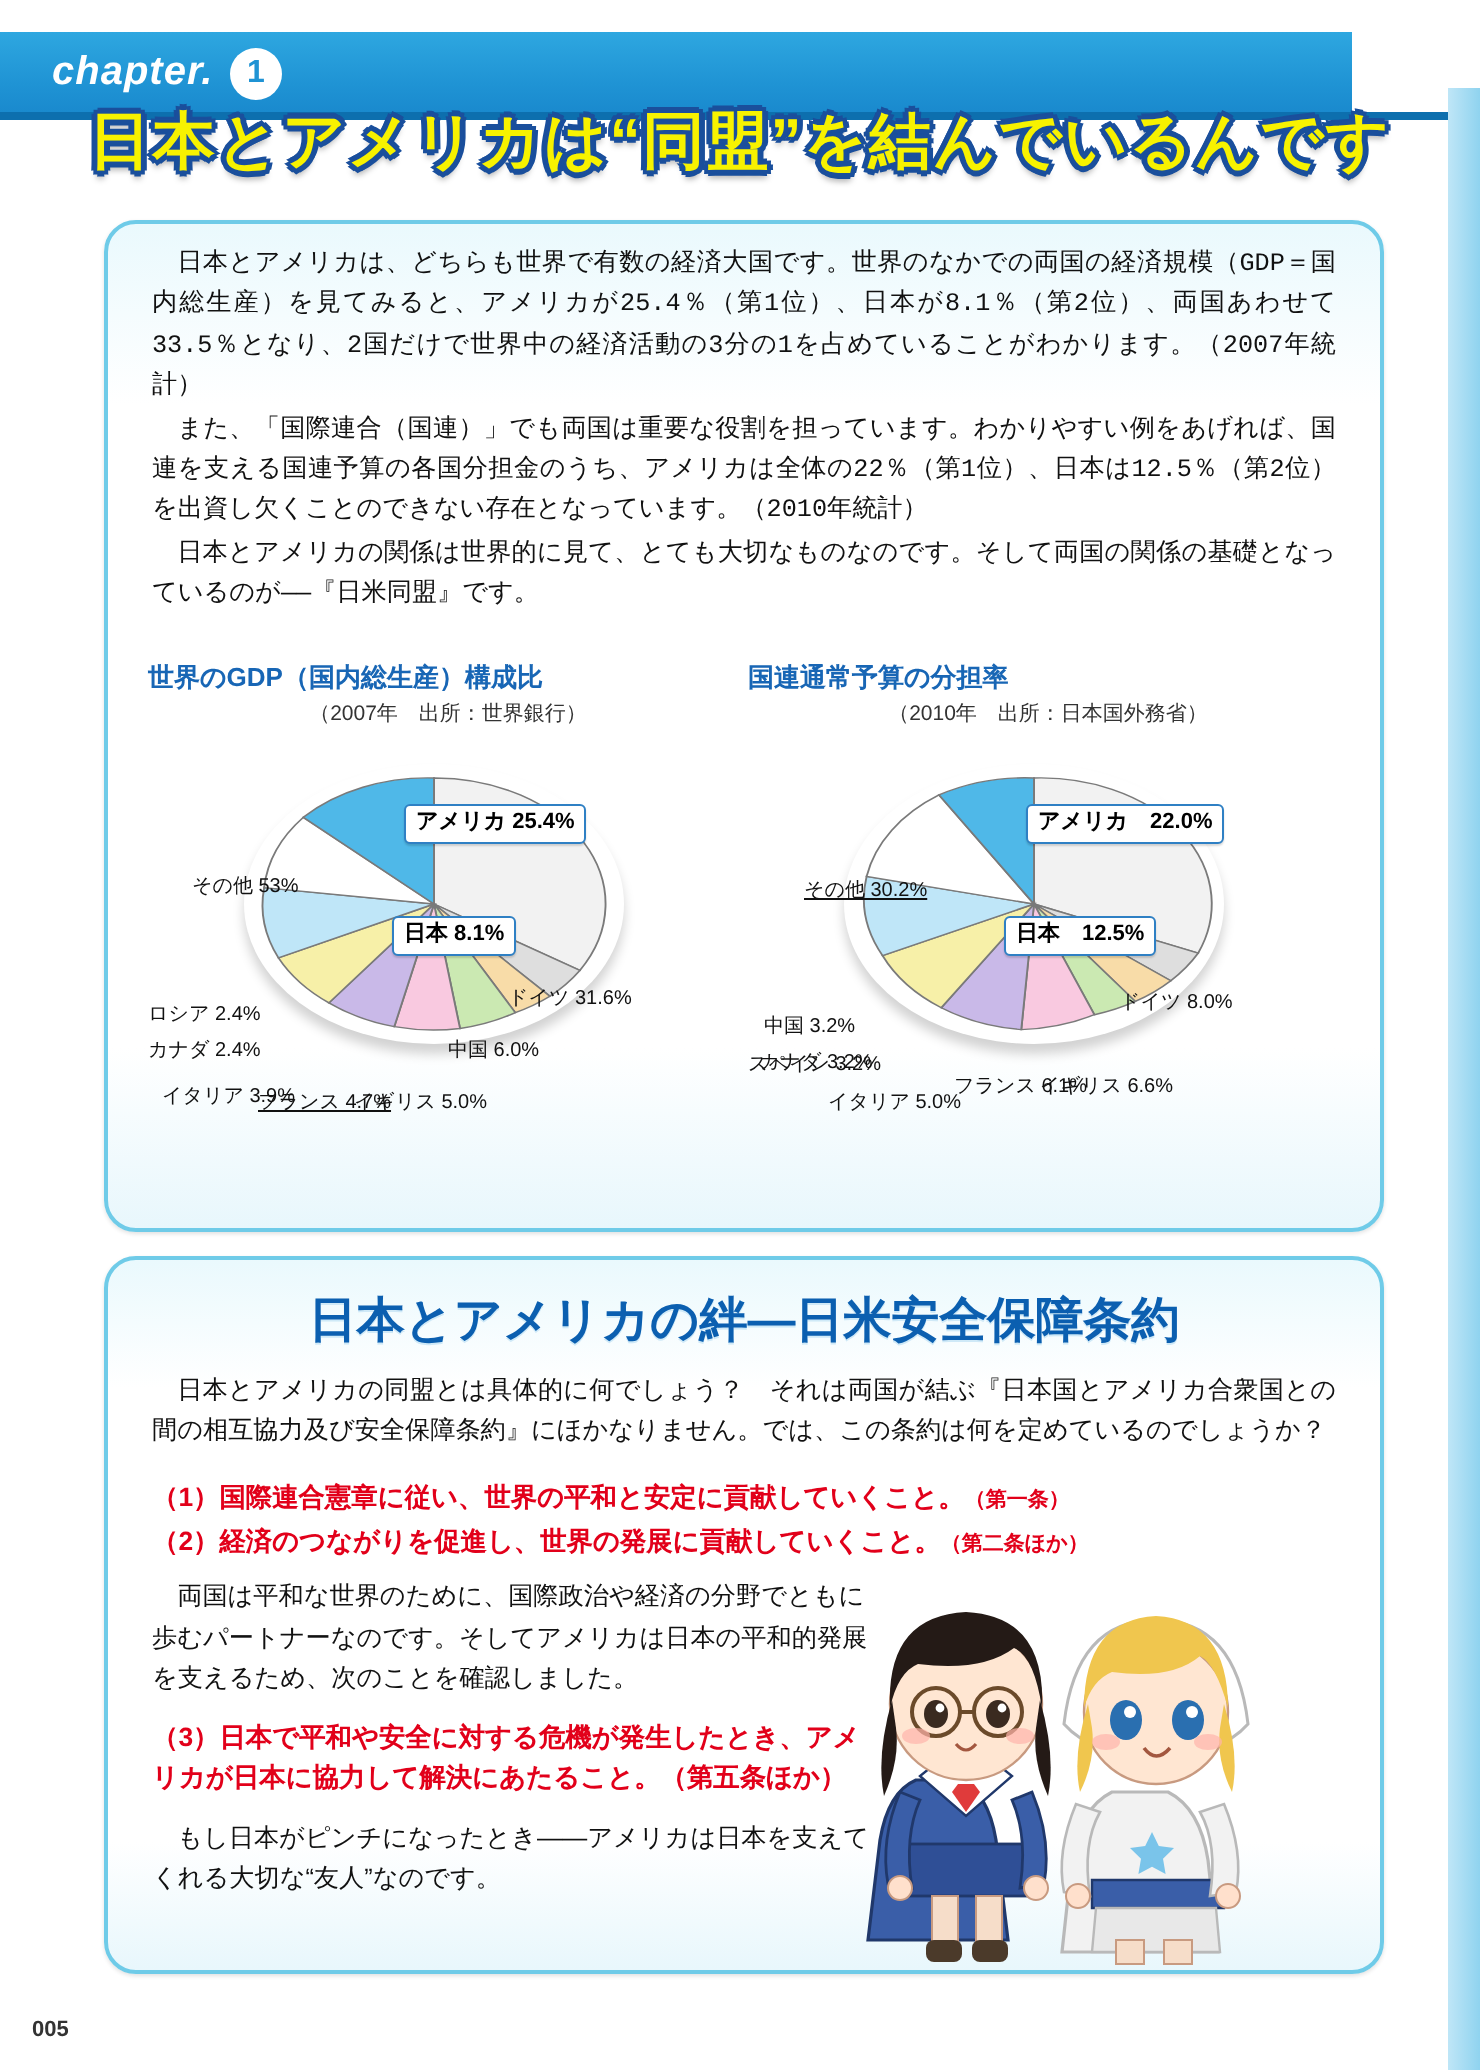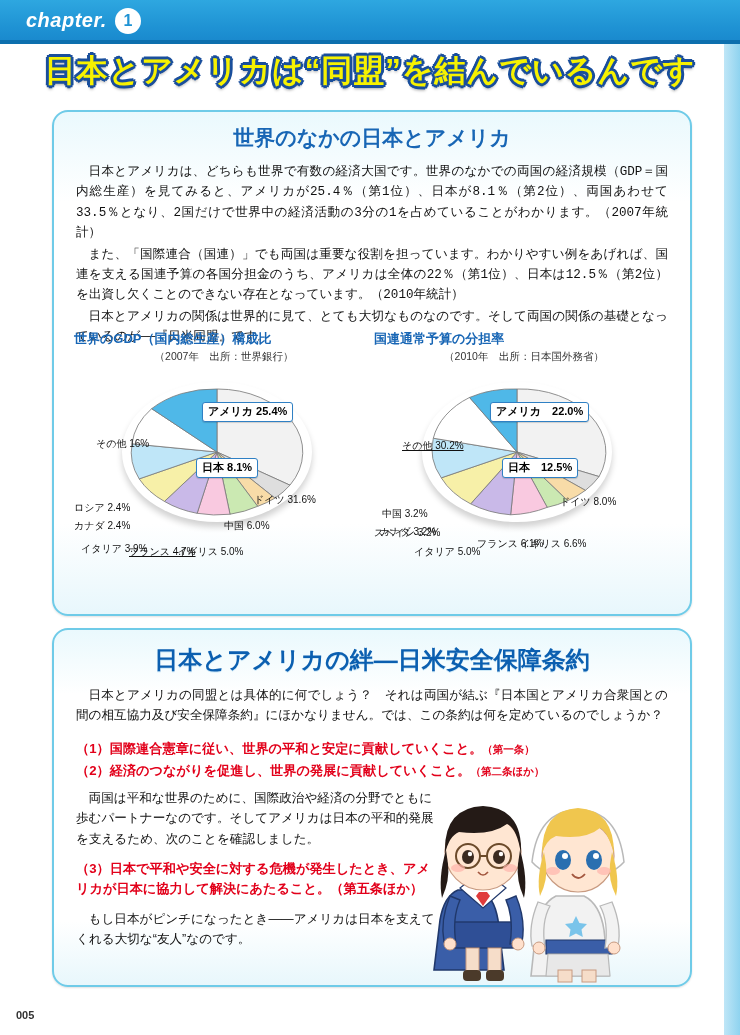--- a/index.html
+++ b/index.html
@@ -5,21 +5,21 @@
   html,body{margin:0;padding:0;}
   body{
     width:740px;height:1035px;
     background:#ffffff;
     font-family:"Liberation Sans","DejaVu Sans",sans-serif;
     position:relative;
     overflow:hidden;
   }
   
   .chapter-bar{
-    position:absolute;left:0;top:0;width:740px;height:44px;
+    position:absolute;left:0;top:16px;width:676px;height:44px;
     background:linear-gradient(to bottom,#2ea7e0 0%,#1f93d4 60%,#1887cc 100%);
   }
   .chapter-bar:after{
     content:"";position:absolute;left:0;bottom:0;width:740px;height:4px;
     background:#0d6fae;
   }
   .chapter-label{
     position:absolute;left:26px;top:9px;
     font-size:20px;font-weight:bold;color:#ffffff;letter-spacing:.5px;
     font-style:italic;
@@ -132,21 +132,20 @@
 <div class="chapter-bar">
   <div class="chapter-label">chapter.</div>
   <div class="chapter-num">1</div>
   <div class="chapter-underline"></div>
 </div>
 <div class="edge-blue"></div>
 
 <div class="page-title">日本とアメリカは“同盟”を結んでいるんです</div>
 
 <div class="panel" id="panel1">
-  <div class="panel-head">世界のなかの日本とアメリカ</div>
 
   <div class="body-text">
     <p>日本とアメリカは、どちらも世界で有数の経済大国です。世界のなかでの両国の経済規模（GDP＝国内総生産）を見てみると、アメリカが25.4％（第1位）、日本が8.1％（第2位）、両国あわせて33.5％となり、2国だけで世界中の経済活動の3分の1を占めていることがわかります。（2007年統計）</p>
     <p>また、「国際連合（国連）」でも両国は重要な役割を担っています。わかりやすい例をあげれば、国連を支える国連予算の各国分担金のうち、アメリカは全体の22％（第1位）、日本は12.5％（第2位）を出資し欠くことのできない存在となっています。（2010年統計）</p>
     <p>日本とアメリカの関係は世界的に見て、とても大切なものなのです。そして両国の関係の基礎となっているのが——『日米同盟』です。</p>
   </div>
 
   <div class="charts">
 
     <div class="chart" id="chartA">
@@ -172,21 +171,21 @@
         </div>
         <div class="lbl box" style="left:128px;top:34px;">アメリカ 25.4%</div>
         <div class="lbl box" style="left:122px;top:90px;">日本 8.1%</div>
         <div class="lbl" style="left:180px;top:126px;">ドイツ 31.6%</div>
         <div class="lbl" style="left:150px;top:152px;">中国 6.0%</div>
         <div class="lbl" style="left:103px;top:178px;">イギリス 5.0%</div>
         <div class="lbl" style="left:55px;top:178px;text-decoration:underline;">フランス 4.7%</div>
         <div class="lbl" style="left:7px;top:175px;">イタリア 3.9%</div>
         <div class="lbl" style="left:0px;top:152px;">カナダ 2.4%</div>
         <div class="lbl" style="left:0px;top:134px;">ロシア 2.4%</div>
-        <div class="lbl" style="left:22px;top:70px;">その他 16%</div>
+        <div class="lbl" style="left:22px;top:70px;">その他 53%</div>
       </div>
     </div>
 
     <div class="chart" id="chartB">
       <div class="chart-title">国連通常予算の分担率</div>
       <div class="chart-sub">（2010年　出所：日本国外務省）</div>
       <div class="pie-wrap">
         <div class="pie">
           <svg viewBox="0 0 200 200" width="190" height="140" preserveAspectRatio="none">
             <g stroke="#7a7a7a" stroke-width="1">
@@ -196,21 +195,21 @@
               <path d="M100,100 L153.3,169.6 A90,90 0 0,1 131.8,179.1 Z" fill="#cbe9b2"></path>
               <path d="M100,100 L131.8,179.1 A90,90 0 0,1 93.3,189.7 Z" fill="#f9c9e0"></path>
               <path d="M100,100 L93.3,189.7 A90,90 0 0,1 51.2,174.1 Z" fill="#c9b9e8"></path>
               <path d="M100,100 L51.2,174.1 A90,90 0 0,1 20.3,136.9 Z" fill="#f7f0a8"></path>
               <path d="M100,100 L20.3,136.9 A90,90 0 0,1 11.9,80.3 Z" fill="#bfe6f8"></path>
               <path d="M100,100 L11.9,80.3 A90,90 0 0,1 50.0,22.1 Z" fill="#ffffff"></path>
               <path d="M100,100 L50.0,22.1 A90,90 0 0,1 100,10 Z" fill="#4fb8e8"></path>
             </g>
           </svg>
         </div>
-        <div class="lbl box" style="left:116px;top:34px;">アメリカ　22.0%</div>
+        <div class="lbl box" style="left:139px;top:34px;">アメリカ　22.0%</div>
         <div class="lbl box" style="left:128px;top:90px;">日本　12.5%</div>
         <div class="lbl" style="left:186px;top:128px;">ドイツ 8.0%</div>
         <div class="lbl" style="left:146px;top:170px;">イギリス 6.6%</div>
         <div class="lbl" style="left:103px;top:170px;">フランス 6.1%</div>
         <div class="lbl" style="left:40px;top:178px;">イタリア 5.0%</div>
         <div class="lbl" style="left:6px;top:158px;">カナダ 3.2%</div>
         <div class="lbl" style="left:8px;top:140px;">中国 3.2%</div>
         <div class="lbl" style="left:0px;top:120px;margin-top:39px;">スペイン 3.2%</div>
         <div class="lbl" style="left:28px;top:72px;text-decoration:underline;">その他 30.2%</div>
       </div>

